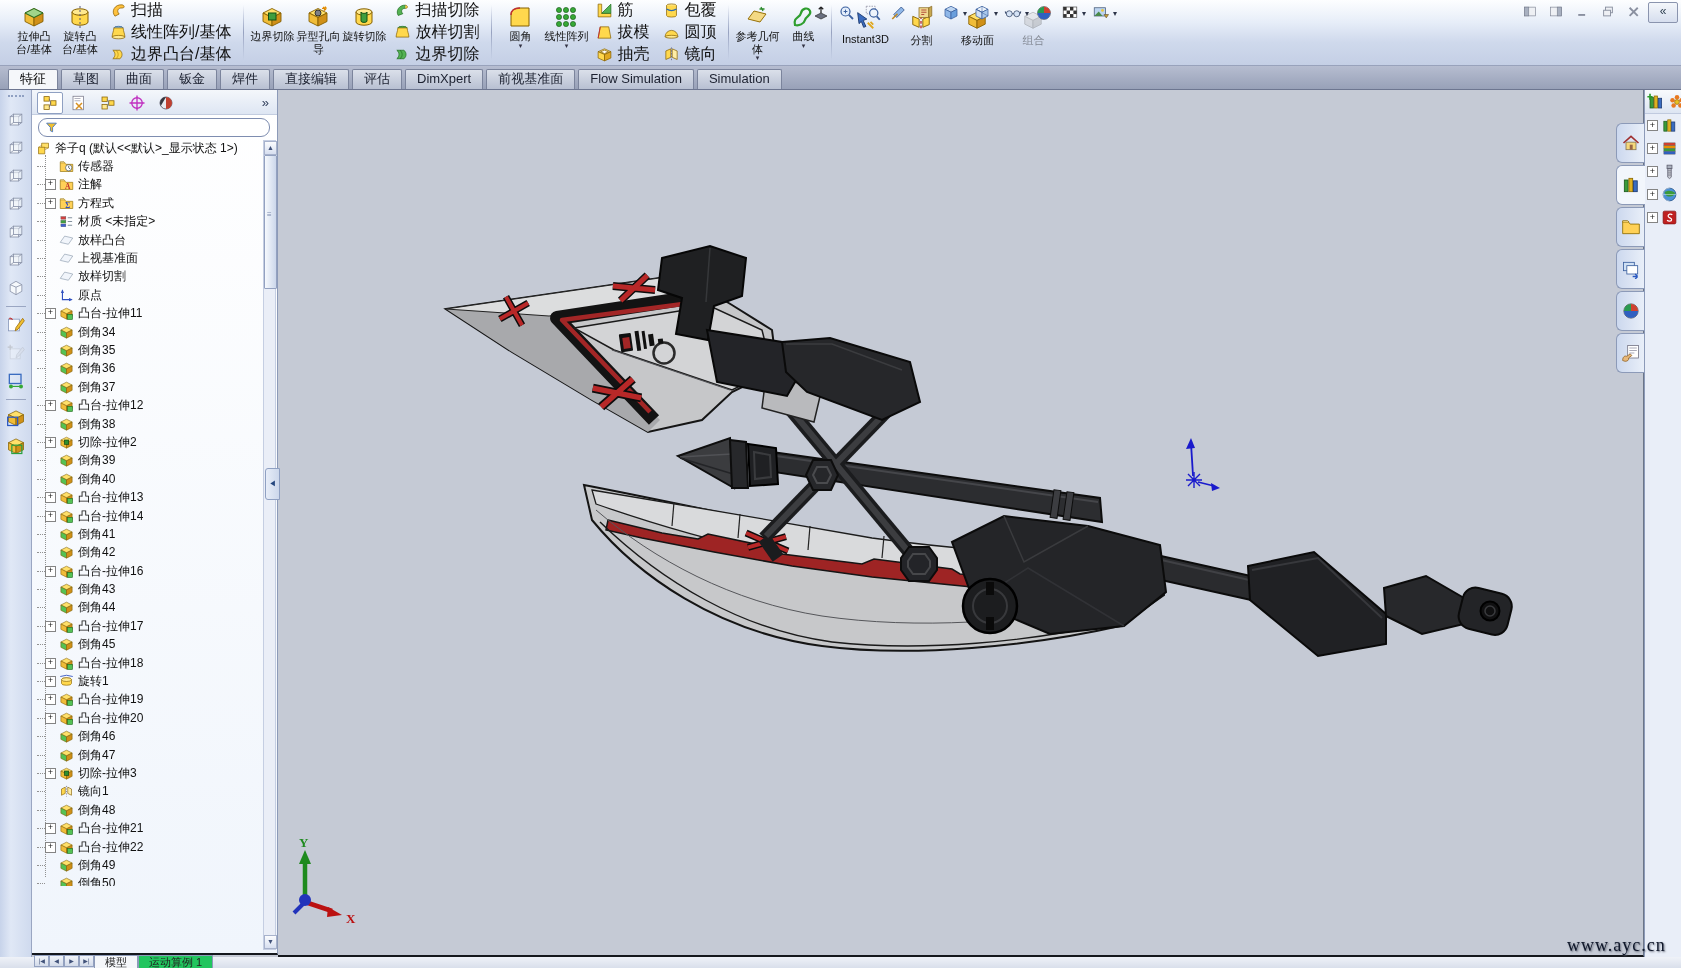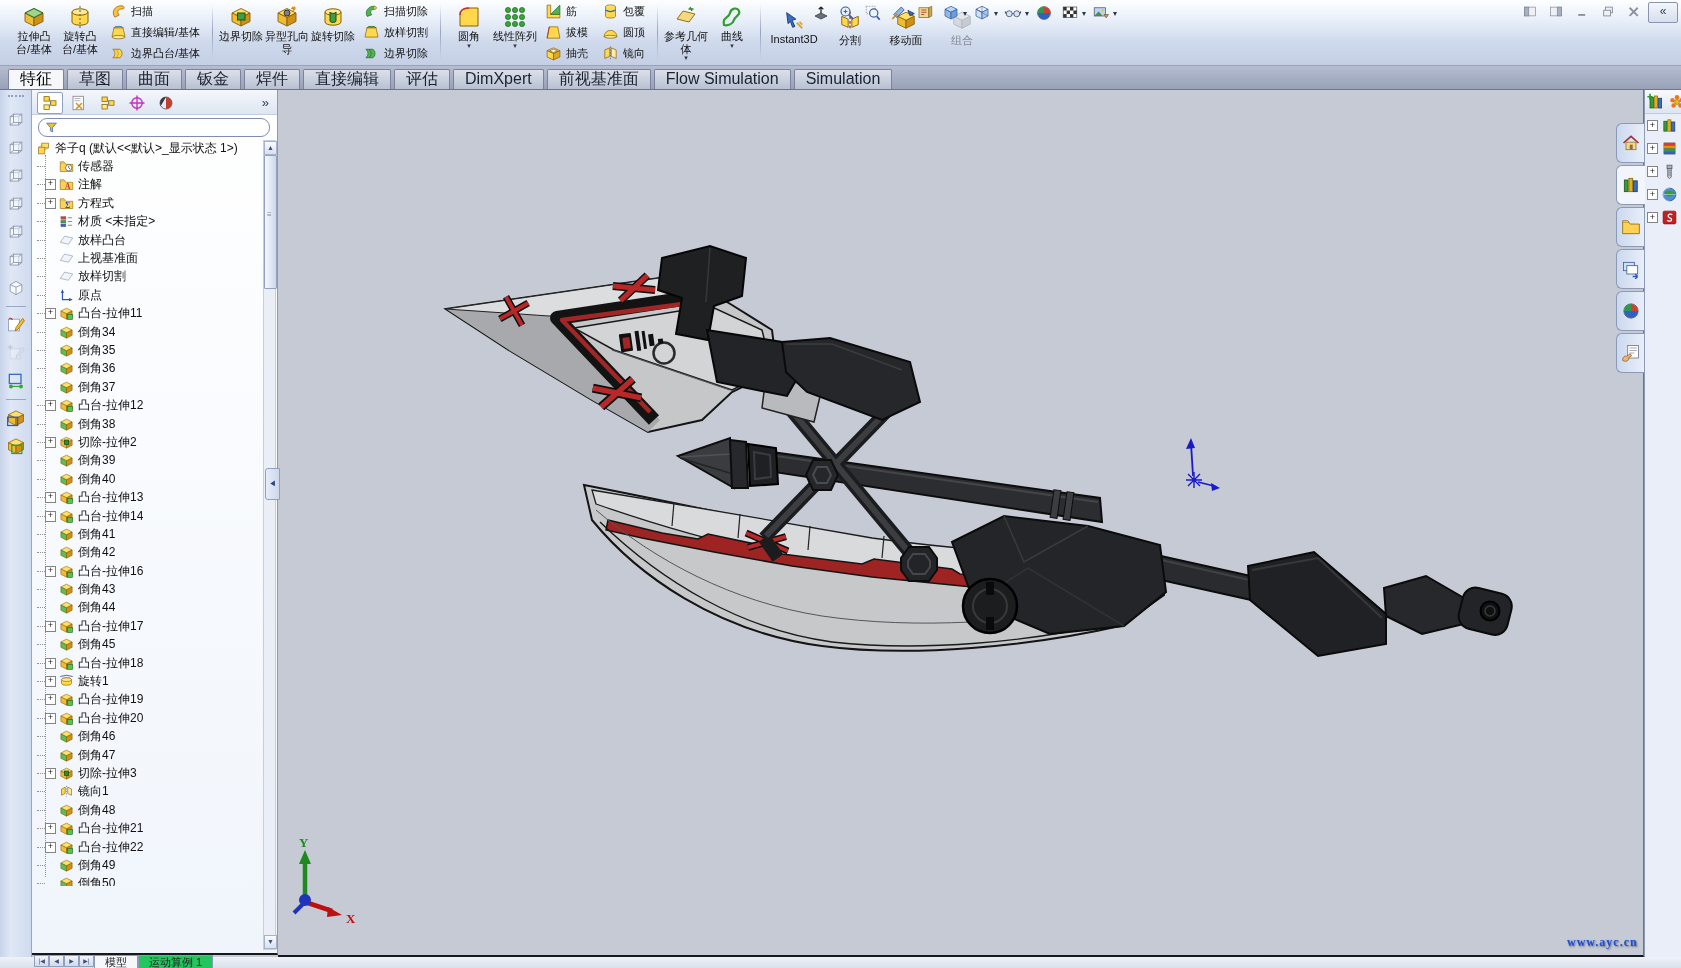--- a/index.html
+++ b/index.html
@@ -11,31 +11,31 @@
   
   .ribbon{position:absolute;left:0;top:0;width:1681px;height:66px;box-sizing:border-box;
           background:linear-gradient(#fdfeff,#e6edf8 35%,#cfd9ec 65%,#c4cfe5);
           border-bottom:1px solid #98a2bb;display:flex;align-items:stretch;padding:2px 2px 2px 8px}
   .rgroup{display:flex;align-items:stretch;padding:0 3px}
   .rsep{width:1px;margin:3px 2px;background:linear-gradient(rgba(150,160,190,0),#97a2c0,rgba(150,160,190,0))}
   .rbig{width:44px;display:flex;flex-direction:column;align-items:center;padding-top:2px;
         font-size:11px;line-height:12.5px;text-align:center;border:1px solid transparent;border-radius:2px}
   .rbig .ic{width:24px;height:24px;margin-bottom:1px}
   .rstack{display:flex;flex-direction:column;justify-content:center;gap:1px;padding:0 2px}
-  .rsmall{display:flex;align-items:center;gap:4px;font-size:11px;height:19px;padding:0 4px;white-space:nowrap;border:1px solid transparent;border-radius:2px}
+  .rsmall{display:flex;align-items:center;gap:4px;font-size:16px;height:19px;padding:0 4px;white-space:nowrap;border:1px solid transparent;border-radius:2px}
   .rsmall .ic{width:17px;height:17px}
   .rmed{width:54px;display:flex;flex-direction:column;align-items:center;padding-top:6px;font-size:11px;border:1px solid transparent;border-radius:2px}
   .rmed .ic{width:22px;height:22px;margin-bottom:2px}
   .darr{font-size:7px;line-height:6px;color:#334}
   .disabled{opacity:.42;filter:grayscale(.9)}
 
   
   .tabrow{position:absolute;left:0;top:66px;width:1681px;height:24px;box-sizing:border-box;
           background:linear-gradient(#b6bdd0,#98a1b8);border-bottom:1px solid #6d7690;display:flex;align-items:flex-end;padding-left:8px}
-  .ctab{height:19px;line-height:18px;padding:0 11px;margin-right:3px;font-size:16px;color:#1c2130;
+  .ctab{height:19px;line-height:18px;padding:0 11px;margin-right:3px;font-size:13px;color:#1c2130;
         background:linear-gradient(#dbe0ea,#b8c0d2);border:1px solid #7b849c;border-bottom:none;border-radius:2px 2px 0 0}
   .ctab.active{background:#f5f7fa;color:#000}
   .headsup{position:absolute;left:808px;top:2px;display:flex;align-items:center;gap:1px}
   .hu{width:23px;height:20px;display:flex;align-items:center;justify-content:center;border:1px solid transparent;border-radius:2px}
   .hu .ic{width:18px;height:18px}
   .hud{font-size:8px;color:#2c3448;margin:0 1px 0 -1px}
   .winbtns{position:absolute;left:1520px;top:4px;display:flex;gap:6px}
   .wb{width:20px;height:15px}
   .wb .ic{width:20px;height:15px}
   .tpcollapse{position:absolute;left:1648px;top:2px;width:28px;height:19px;line-height:17px;text-align:center;
@@ -100,22 +100,22 @@
   .tptab.active{background:#f2f6fc;width:29px}
   .tptab .ic{width:20px;height:20px}
 
   
   .statusbar{position:absolute;left:0;top:957px;width:1681px;height:11px;background:linear-gradient(#eff2f8,#d9dfeb)}
   .treetabs{position:absolute;left:34px;top:955px;height:17px;display:flex;align-items:flex-start;z-index:6}
   .ttnav{width:15px;height:12px;box-sizing:border-box;background:linear-gradient(#f2f5fa,#d2dae9);border:1px solid #93a1c0;
          font-size:6px;line-height:10px;text-align:center;color:#41527a;font-family:"DejaVu Sans",sans-serif}
   .tttab{padding:0 10px;height:13px;line-height:12px;font-size:11px;background:#22c55e;border:1px solid #8c9ab8;border-bottom:none;color:#222}
   .tttab.active{background:#f5f7fa}
-  .watermark{position:absolute;left:1567px;top:935px;z-index:50;font-family:"Liberation Serif",serif;font-weight:bold;
-             font-size:12px;color:#1d4ed8;letter-spacing:1px;text-shadow:1px 1px 2px rgba(90,95,110,.9)}
+  .watermark{position:absolute;left:1567px;top:935px;z-index:50;font-family:"Liberation Serif",serif;font-weight:normal;
+             font-size:18px;color:#0f172a;letter-spacing:1px;text-shadow:1px 1px 2px rgba(90,95,110,.9)}
 </style>
 </head>
 <body>
 
 <div class="ribbon" id="ribbon">
     <div class="rgroup">
       <div class="rbig">
         <span class="ic">
           <svg viewBox="0 0 24 24">
             <path d="M12 3.5 L21 8 L12 12.5 L3 8 Z" fill="#ffe06a" stroke="#866000" stroke-width="0.9"></path>
@@ -146,21 +146,21 @@
           <span>扫描</span>
         </div>
         <div class="rsmall">
           <span class="ic">
             <svg viewBox="0 0 24 24">
               <ellipse cx="12" cy="5.5" rx="6.5" ry="2.2" fill="#8cc2ef" stroke="#2a5a8a"></ellipse>
               <path d="M5.5 5.5 C5 11 3 14 3 18.5 L21 18.5 C21 14 19 11 18.5 5.5 Z" fill="#ffd84d" stroke="#866000"></path>
               <ellipse cx="12" cy="18.5" rx="9" ry="2.4" fill="#ffe98f" stroke="#866000"></ellipse>
             </svg>
           </span>
-          <span>直接编辑/基体</span>
+          <span>线性阵列/基体</span>
         </div>
         <div class="rsmall">
           <span class="ic">
             <svg viewBox="0 0 24 24">
               <path d="M4 18 C8 15 8 9 4 6 L14 6 C18 9 18 15 14 18 Z" fill="#ffd84d" stroke="#866000"></path>
               <path d="M8.5 18 C12.5 15 12.5 9 8.5 6" fill="none" stroke="#b5890a"></path>
             </svg>
           </span>
           <span>边界凸台/基体</span>
         </div>

